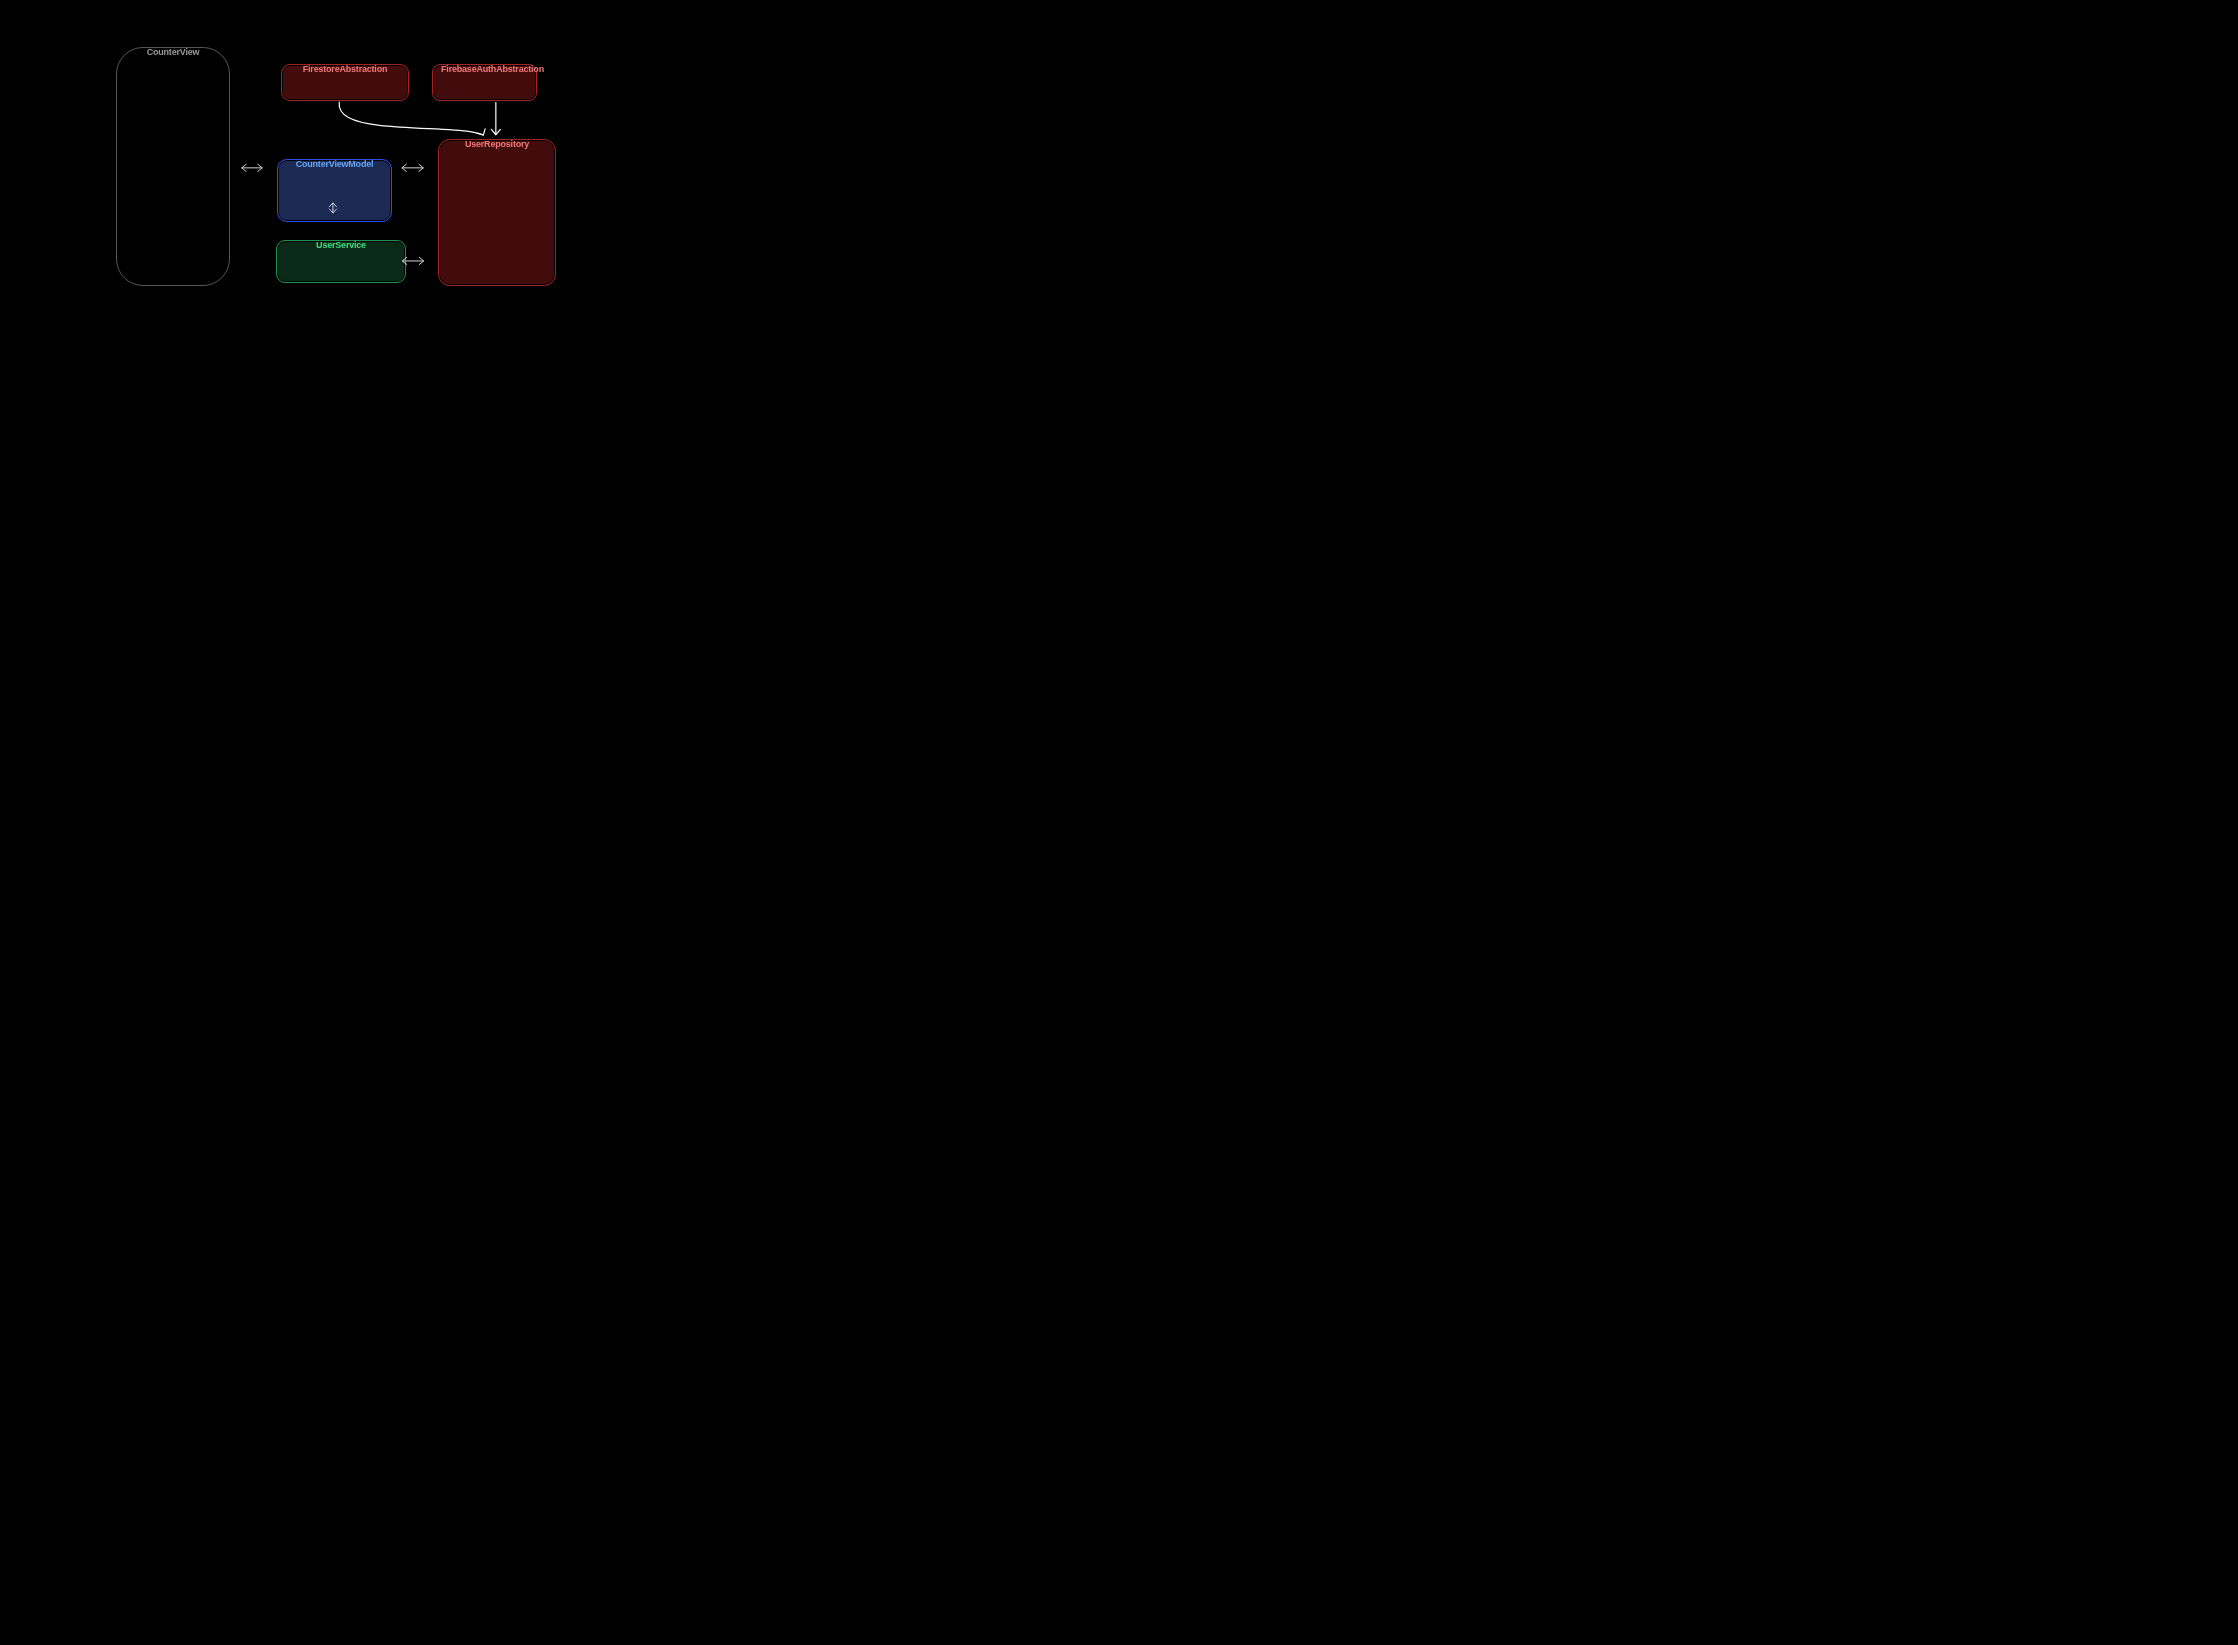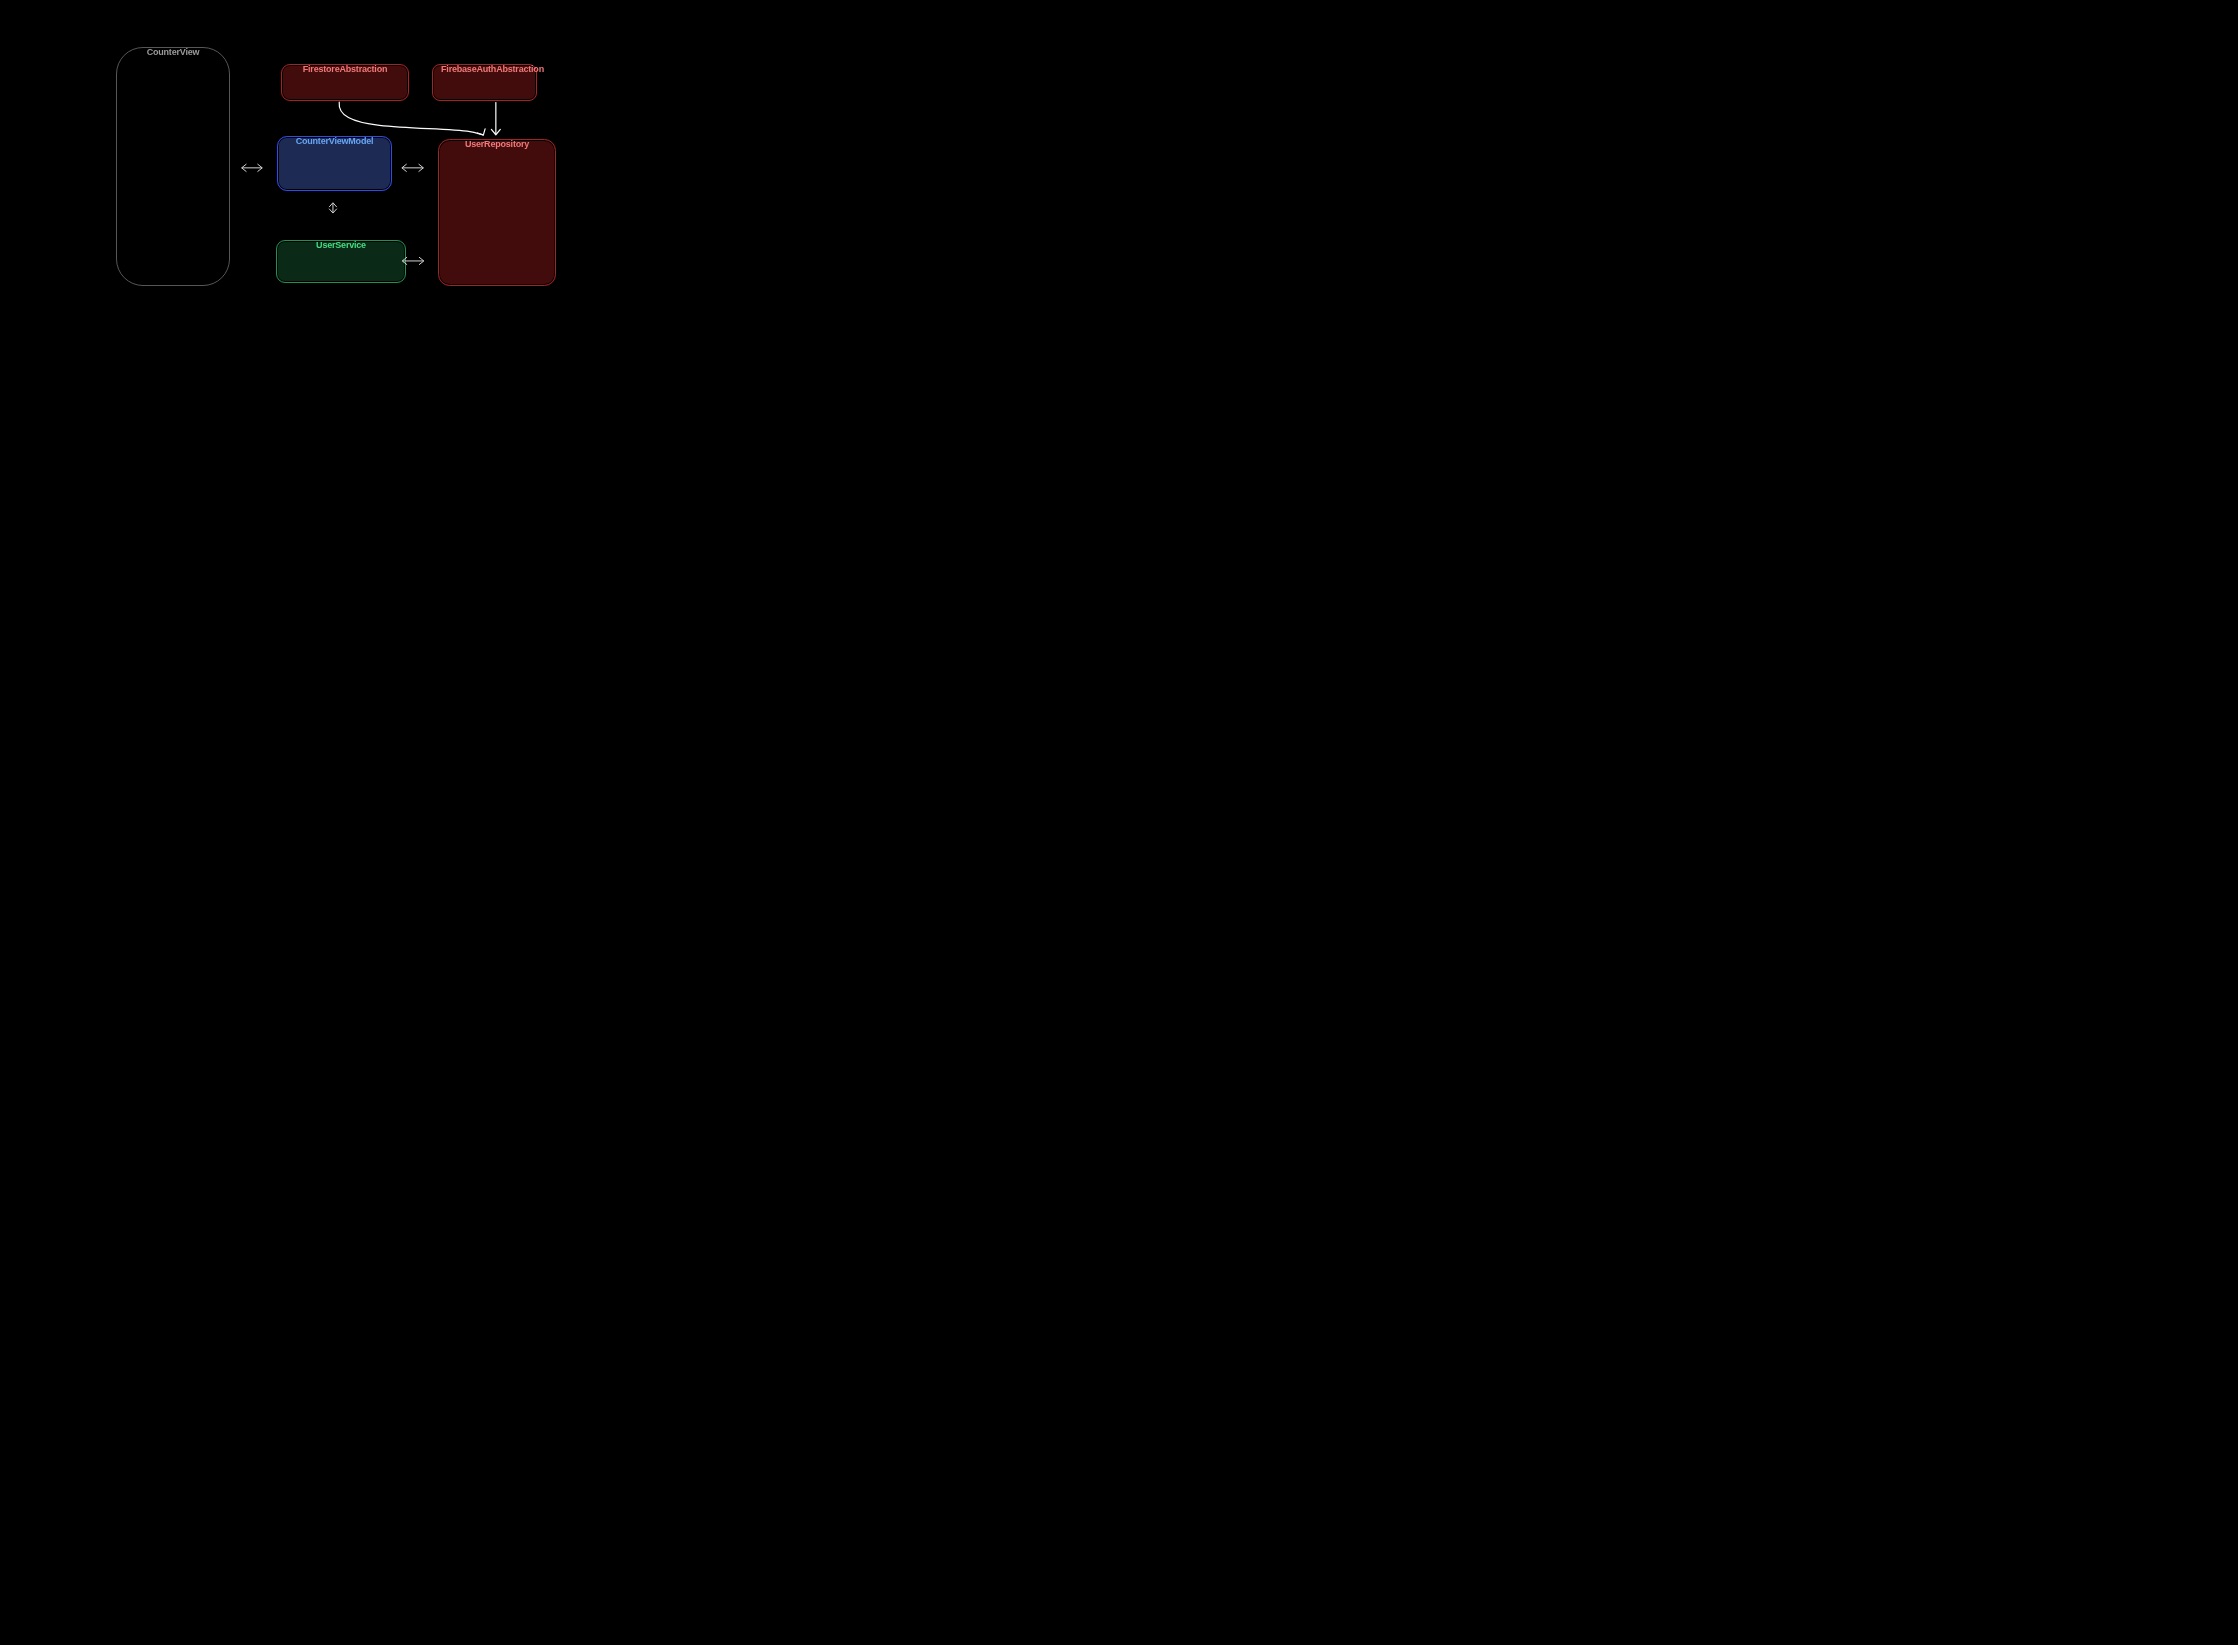--- a/index.html
+++ b/index.html
@@ -45,21 +45,21 @@
     box-shadow: inset 0 0 0 0.9px #000000;
   }
   .red-box .node-label { color: #f17878; }
 
   .n-firestore { left: 281px; top: 64px; width: 128px; height: 37px; border-radius: 9px; }
   .n-firebase-auth { left: 432px; top: 64px; width: 105px; height: 37px; border-radius: 8px; padding-left: 16px; }
   .n-user-repository { left: 438px; top: 139px; width: 118px; height: 147px; border-radius: 11.6px; }
 
   
   .n-counter-view-model {
-    left: 277px; top: 136px; width: 115px; height: 55px;
+    left: 277px; top: 159px; width: 115px; height: 63px;
     border: 1.3px solid #2b4ded;
     border-radius: 9.9px;
     background: #1d2b54;
     box-shadow: inset 0 0 0 0.9px #000000;
   }
   .n-counter-view-model .node-label { color: #66a5f5; }
 
   
   .n-user-service {
     left: 276px; top: 240px; width: 130px; height: 43px;

